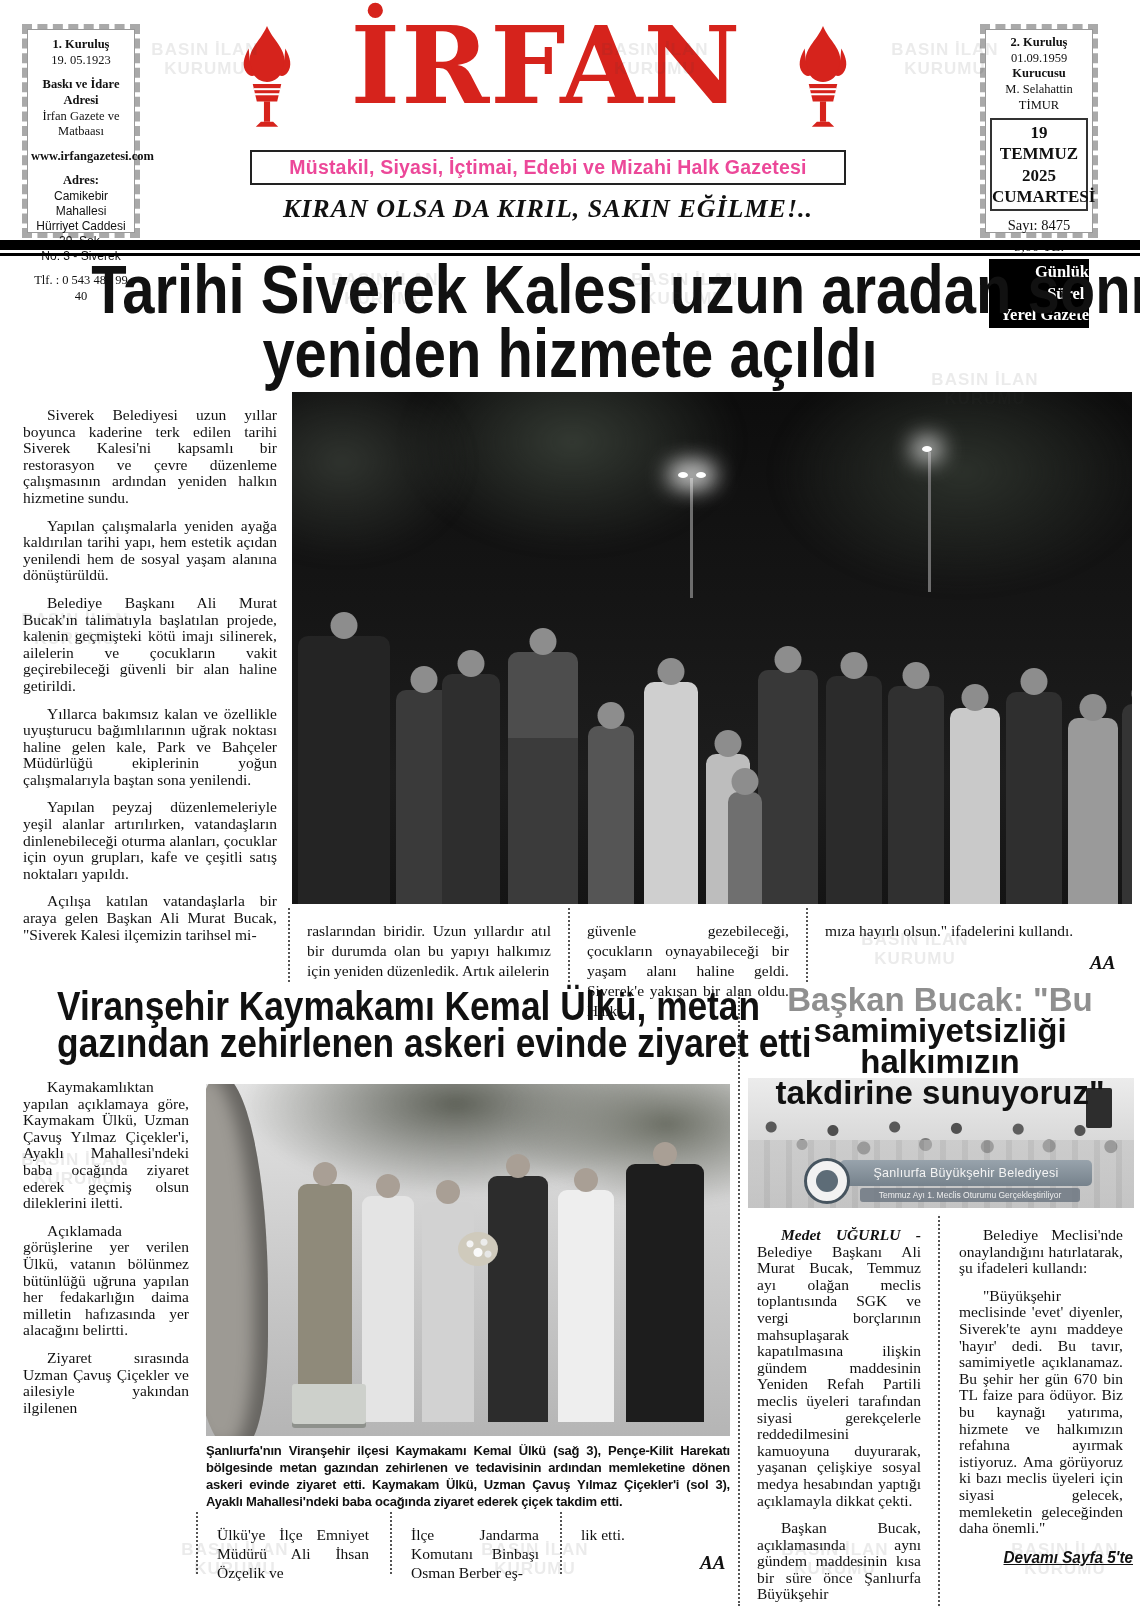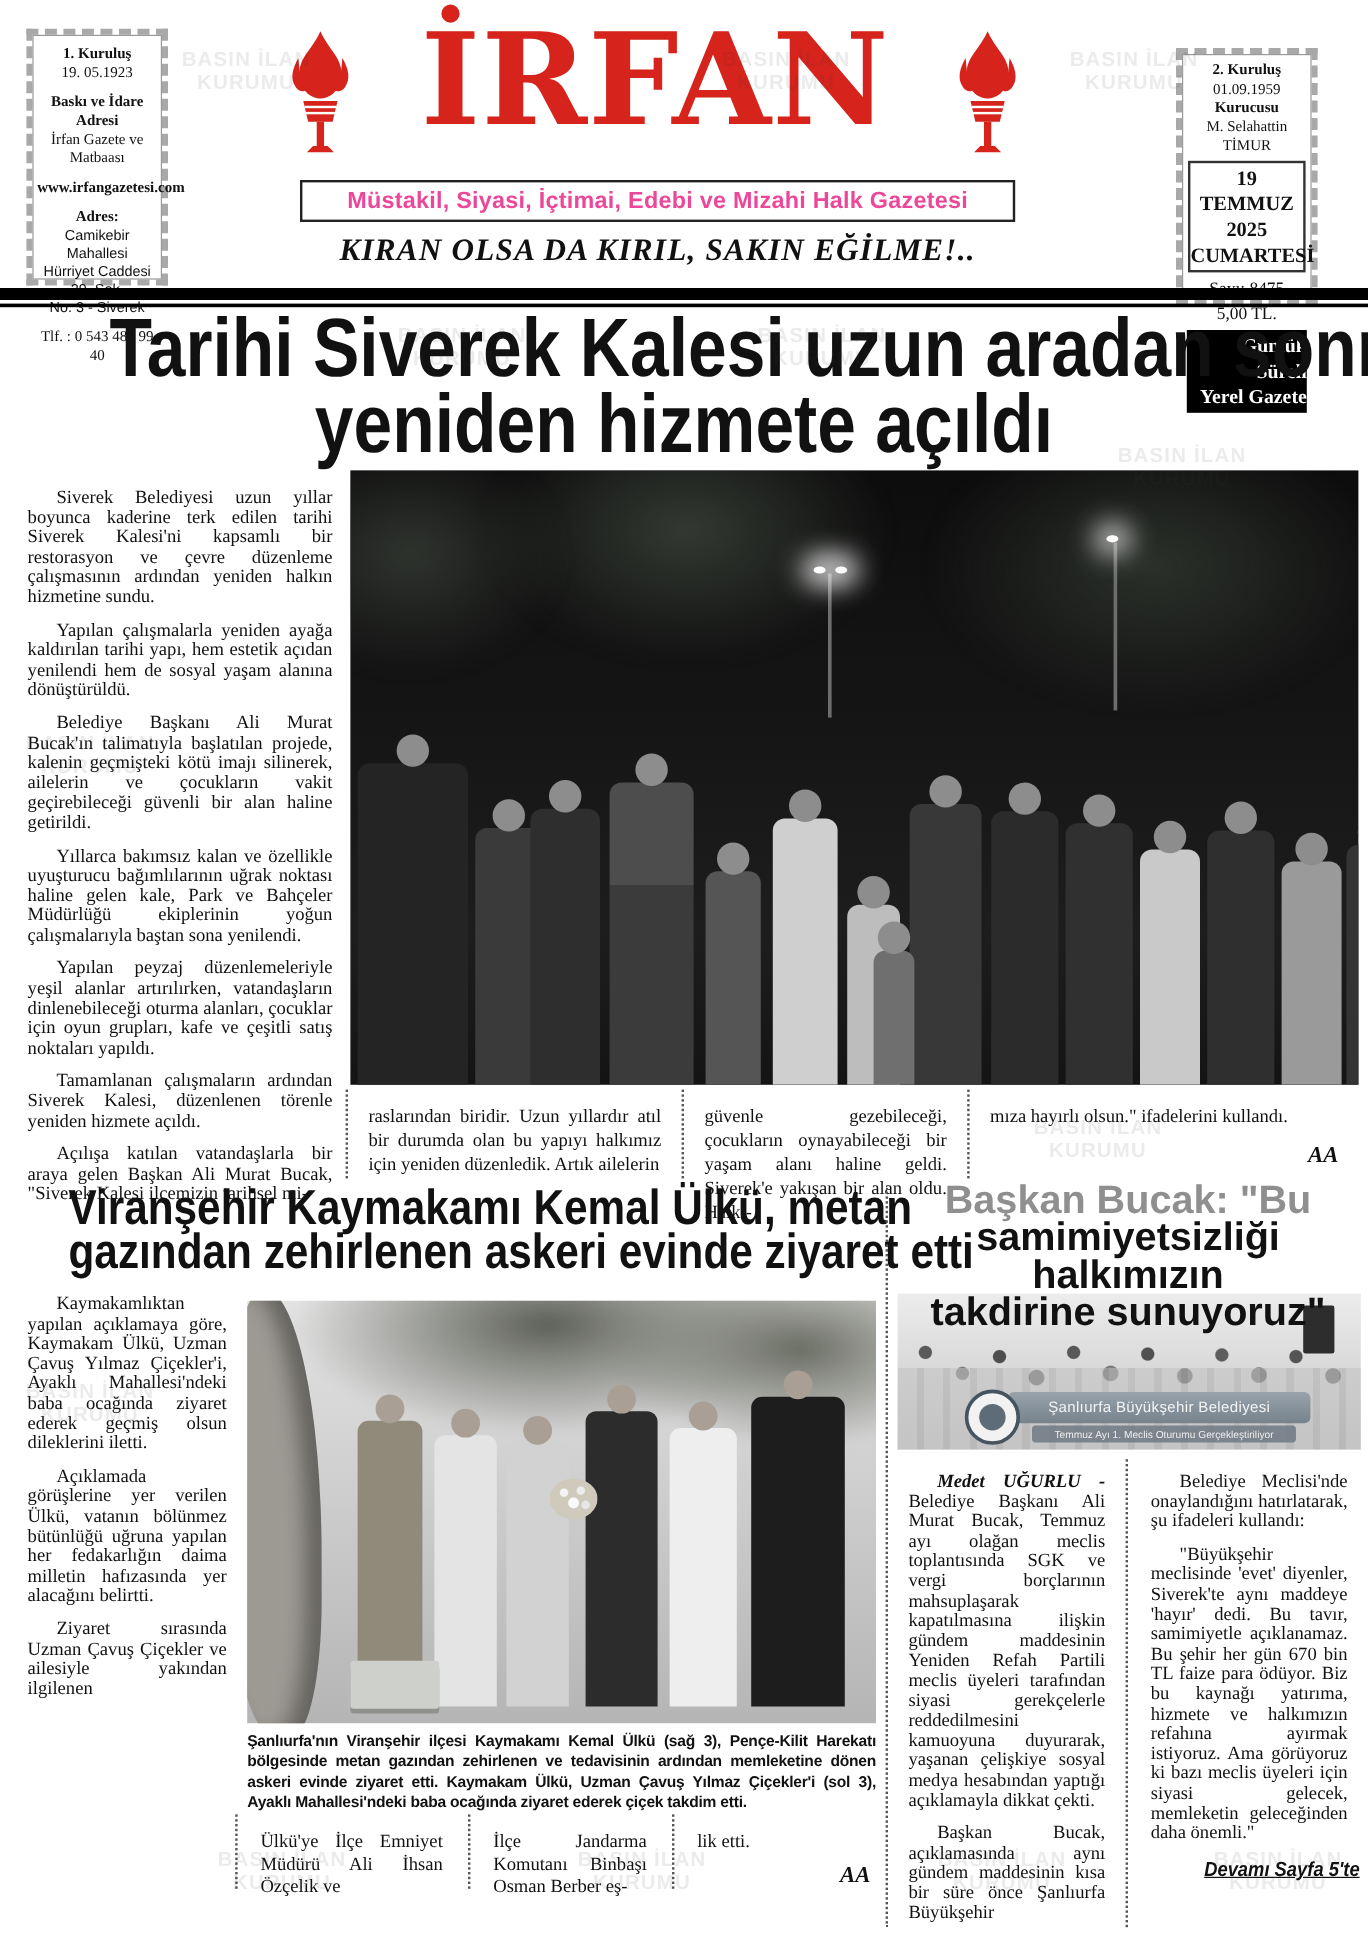--- a/index.html
+++ b/index.html
@@ -183,21 +183,21 @@
       <rect x="18" y="68" width="24" height="2" fill="#fff"></rect>
     </svg>
 
     <div class="logo-title" style="color:#d6231c">İRFAN</div>
 
     <div class="subtitle-box">
       <span style="color:#ec4899">Müstakil, Siyasi, İçtimai, Edebi ve Mizahi Halk Gazetesi</span>
     </div>
     <div class="slogan">KIRAN OLSA DA KIRIL, SAKIN EĞİLME!..</div>
 
-    <div class="stampbox" style="left:980px;top:40px;width:118px;height:214px">
+    <div class="stampbox" style="left:980px;top:24px;width:118px;height:214px">
       <div class="stampbox-in" style="padding:5px 2px">
         <div class="sb-b">2. Kuruluş</div>
         <div>01.09.1959</div>
         <div class="sb-b">Kurucusu</div>
         <div>M. Selahattin TİMUR</div>
         <div class="datebox">
           <div>19 TEMMUZ</div>
           <div>2025</div>
           <div>CUMARTESİ</div>
         </div>
@@ -219,21 +219,20 @@
       <div>Tarihi Siverek Kalesi uzun aradan sonra</div>
       <div>yeniden hizmete açıldı</div>
     </div>
 
     <div class="bodycol" style="left:12px;top:396px;width:276px;height:586px">
         <p>Siverek Belediyesi uzun yıllar boyunca kaderine terk edilen tarihi Siverek Kalesi'ni kapsamlı bir restorasyon ve çevre düzenleme çalışmasının ardından yeniden halkın hizmetine sundu.</p>
         <p>Yapılan çalışmalarla yeniden ayağa kaldırılan tarihi yapı, hem estetik açıdan yenilendi hem de sosyal yaşam alanına dönüştürüldü.</p>
         <p>Belediye Başkanı Ali Murat Bucak'ın talimatıyla başlatılan projede, kalenin geçmişteki kötü imajı silinerek, ailelerin ve çocukların vakit geçirebileceği güvenli bir alan haline getirildi.</p>
         <p>Yıllarca bakımsız kalan ve özellikle uyuşturucu bağımlılarının uğrak noktası haline gelen kale, Park ve Bahçeler Müdürlüğü ekiplerinin yoğun çalışmalarıyla baştan sona yenilendi.</p>
         <p>Yapılan peyzaj düzenlemeleriyle yeşil alanlar artırılırken, vatandaşların dinlenebileceği oturma alanları, çocuklar için oyun grupları, kafe ve çeşitli satış noktaları yapıldı.</p>
-        <p>Tamamlanan çalışmaların ardından Siverek Kalesi, düzenlenen törenle yeniden hizmete açıldı.</p>
         <p>Açılışa katılan vatandaşlarla bir araya gelen Başkan Ali Murat Bucak, "Siverek Kalesi ilçemizin tarihsel mi-</p>
       </div>
 
     <div class="photo1">
       <div class="p1-canopy" style="left:110px;top:-60px;width:340px;height:220px;background:radial-gradient(ellipse,#343a33 0%,transparent 70%)"></div>
       <div class="p1-canopy" style="left:480px;top:-40px;width:380px;height:240px;background:radial-gradient(ellipse,#2c312b 0%,transparent 70%)"></div>
       <div class="p1-canopy" style="left:-80px;top:-30px;width:260px;height:200px;background:radial-gradient(ellipse,#30342f 0%,transparent 70%)"></div>
       <div class="p1-pole" style="left:398px;top:86px;height:120px"></div>
       <div class="p1-lamp" style="left:386px;top:80px"></div>
       <div class="p1-lamp" style="left:404px;top:80px"></div>

